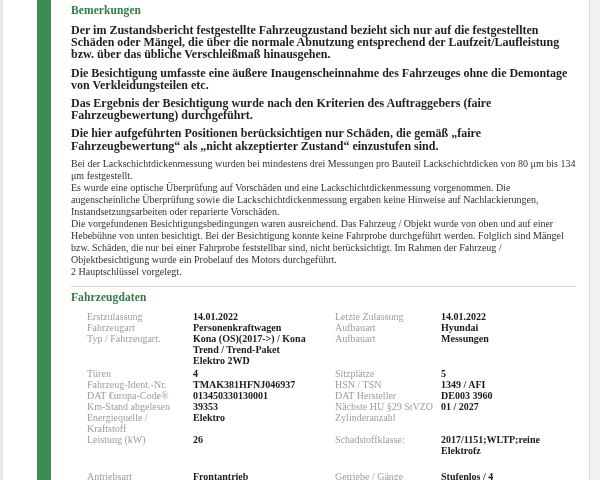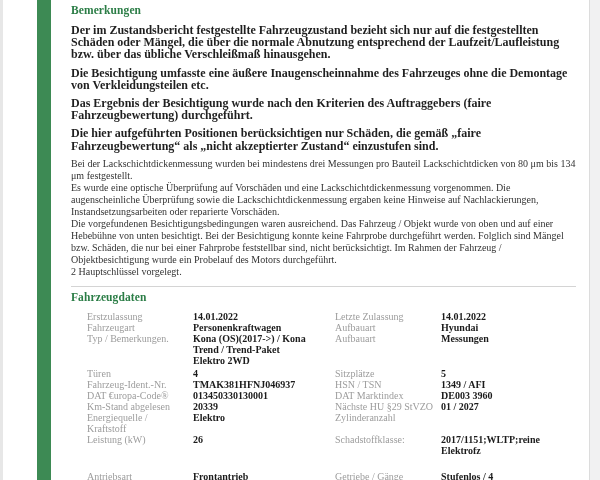--- a/index.html
+++ b/index.html
@@ -72,44 +72,44 @@
         <div class="lbl">Erstzulassung</div>
         <div class="val">14.01.2022</div>
         <div class="lbl">Letzte Zulassung</div>
         <div class="val">14.01.2022</div>
 
         <div class="lbl">Fahrzeugart</div>
         <div class="val">Personenkraftwagen</div>
         <div class="lbl">Aufbauart</div>
         <div class="val">Hyundai</div>
 
-        <div class="lbl">Typ / Bemerkungen.</div>
+        <div class="lbl">Typ / Fahrzeugart.</div>
         <div class="val">Kona (OS)(2017-&gt;) / Kona Trend / Trend-Paket Elektro 2WD</div>
         <div class="lbl">Aufbauart</div>
         <div class="val">Messungen</div>
       </div>
 
       <div class="vd-grid group-2">
         <div class="lbl">Türen</div>
         <div class="val">4</div>
         <div class="lbl">Sitzplätze</div>
         <div class="val">5</div>
 
         <div class="lbl">Fahrzeug-Ident.-Nr.</div>
         <div class="val">TMAK381HFNJ046937</div>
         <div class="lbl">HSN / TSN</div>
         <div class="val">1349 / AFI</div>
 
         <div class="lbl">DAT €uropa-Code®</div>
         <div class="val">013450330130001</div>
-        <div class="lbl">DAT Marktindex</div>
+        <div class="lbl">DAT Hersteller</div>
         <div class="val">DE003 3960</div>
 
         <div class="lbl">Km-Stand abgelesen</div>
-        <div class="val">20339</div>
+        <div class="val">39353</div>
         <div class="lbl">Nächste HU §29 StVZO</div>
         <div class="val">01 / 2027</div>
 
         <div class="lbl">Energiequelle / Kraftstoff</div>
         <div class="val">Elektro</div>
         <div class="lbl">Zylinderanzahl</div>
         <div class="val"></div>
 
         <div class="lbl">Leistung (kW)</div>
         <div class="val">26</div>

